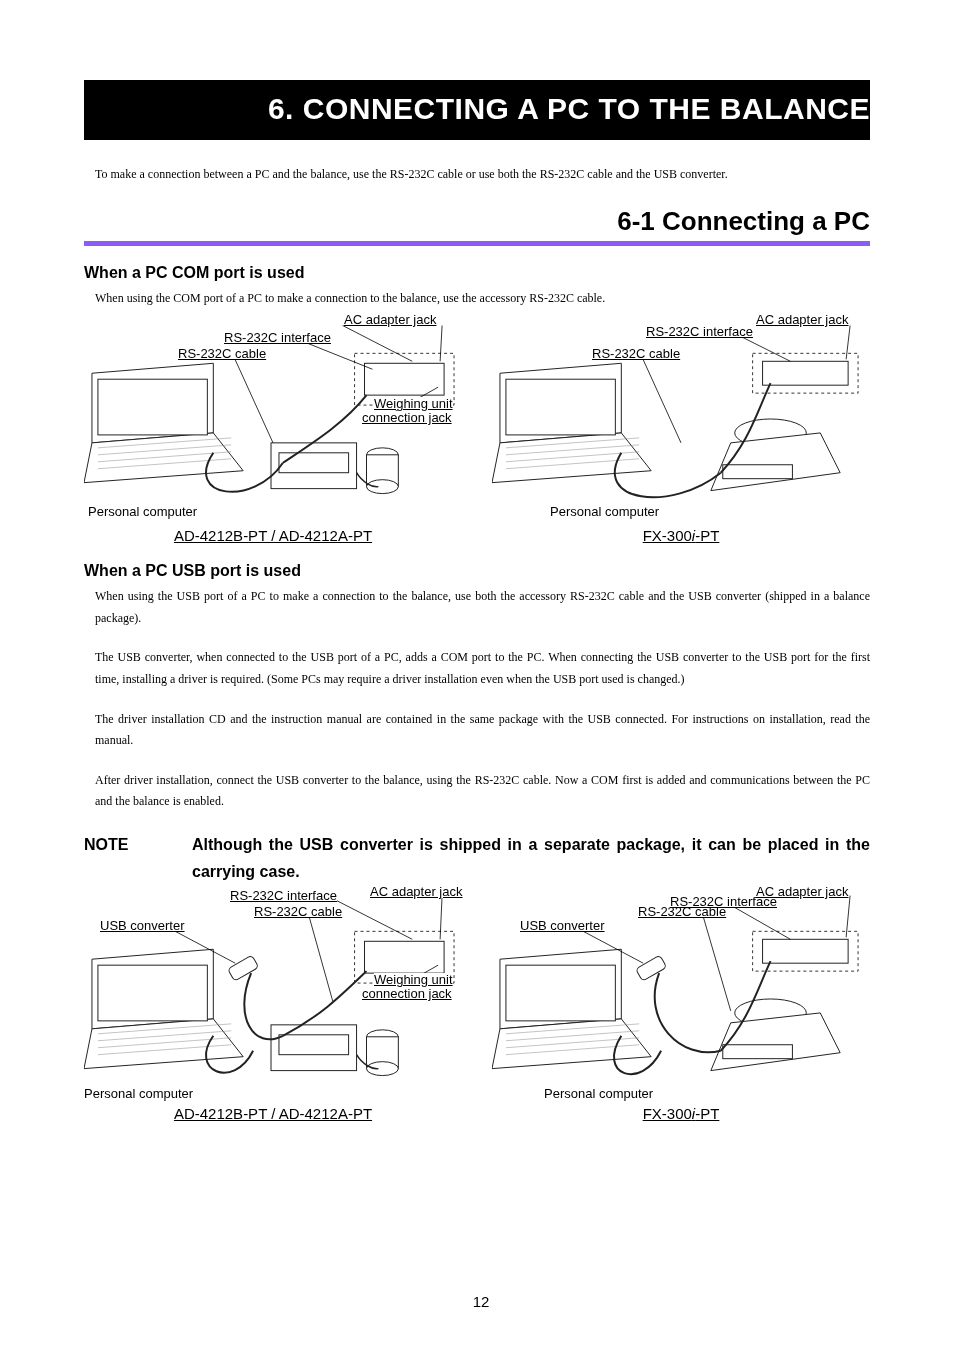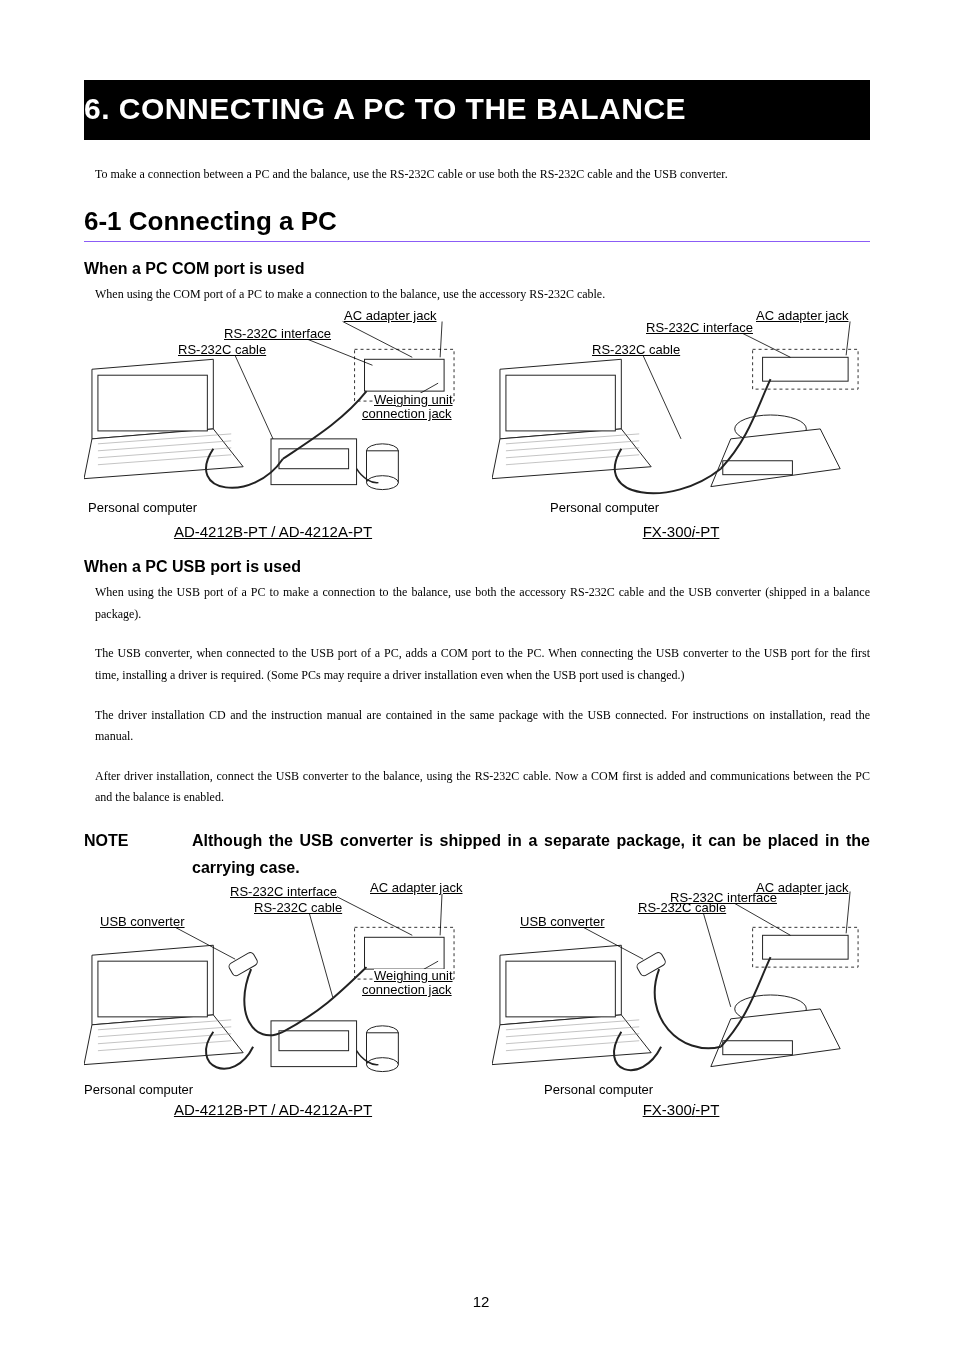--- a/index.html
+++ b/index.html
@@ -12,38 +12,39 @@
     font-family: Arial, Helvetica, sans-serif;
     color: #000;
     background: #fff;
     position: relative;
   }
   .chapter-title {
     background: #000;
     color: #fff;
     font-size: 30px;
     font-weight: bold;
-    text-align: left;
+    text-align: right;
     padding: 12px 0 14px 0;
     letter-spacing: 0.5px;
     margin-bottom: 24px;
   }
   .intro, .body-text {
     font-size: 12px;
     line-height: 1.8;
     text-align: justify;
     margin: 0 0 18px 11px;
     font-family: Liberation Serif, serif;
   }
   .section-heading {
     font-size: 26px;
     font-weight: bold;
     margin: 20px 0 6px 0;
     padding-bottom: 4px;
-    border-bottom: 1px solid #8b5cf6;
+    border-bottom: 5px solid #8b5cf6;
+    text-align: right;
   }
   .sub-heading {
     font-size: 16px;
     font-weight: bold;
     margin: 18px 0 6px 0;
   }
   .figure-row {
     display: flex;
     gap: 30px;
     margin: 4px 0 10px 0;

